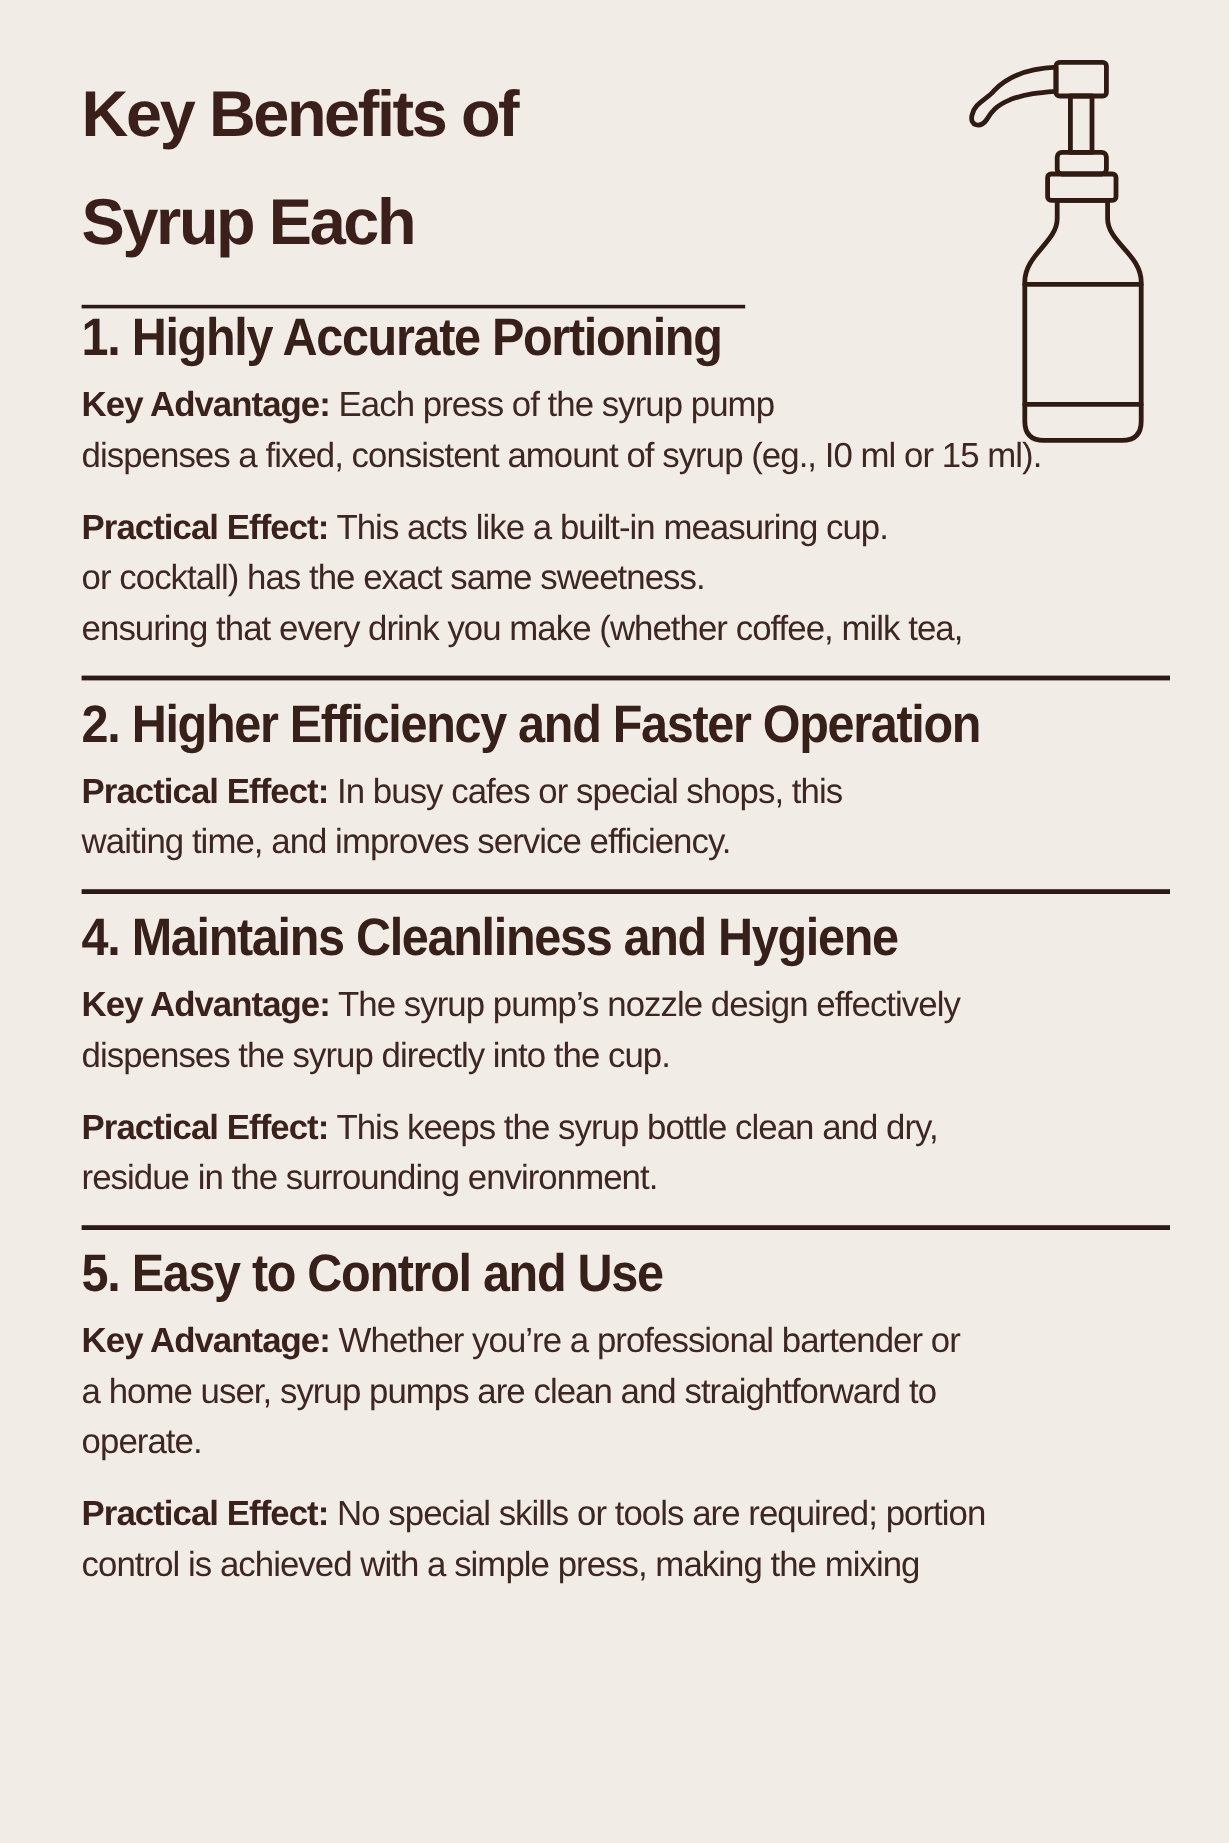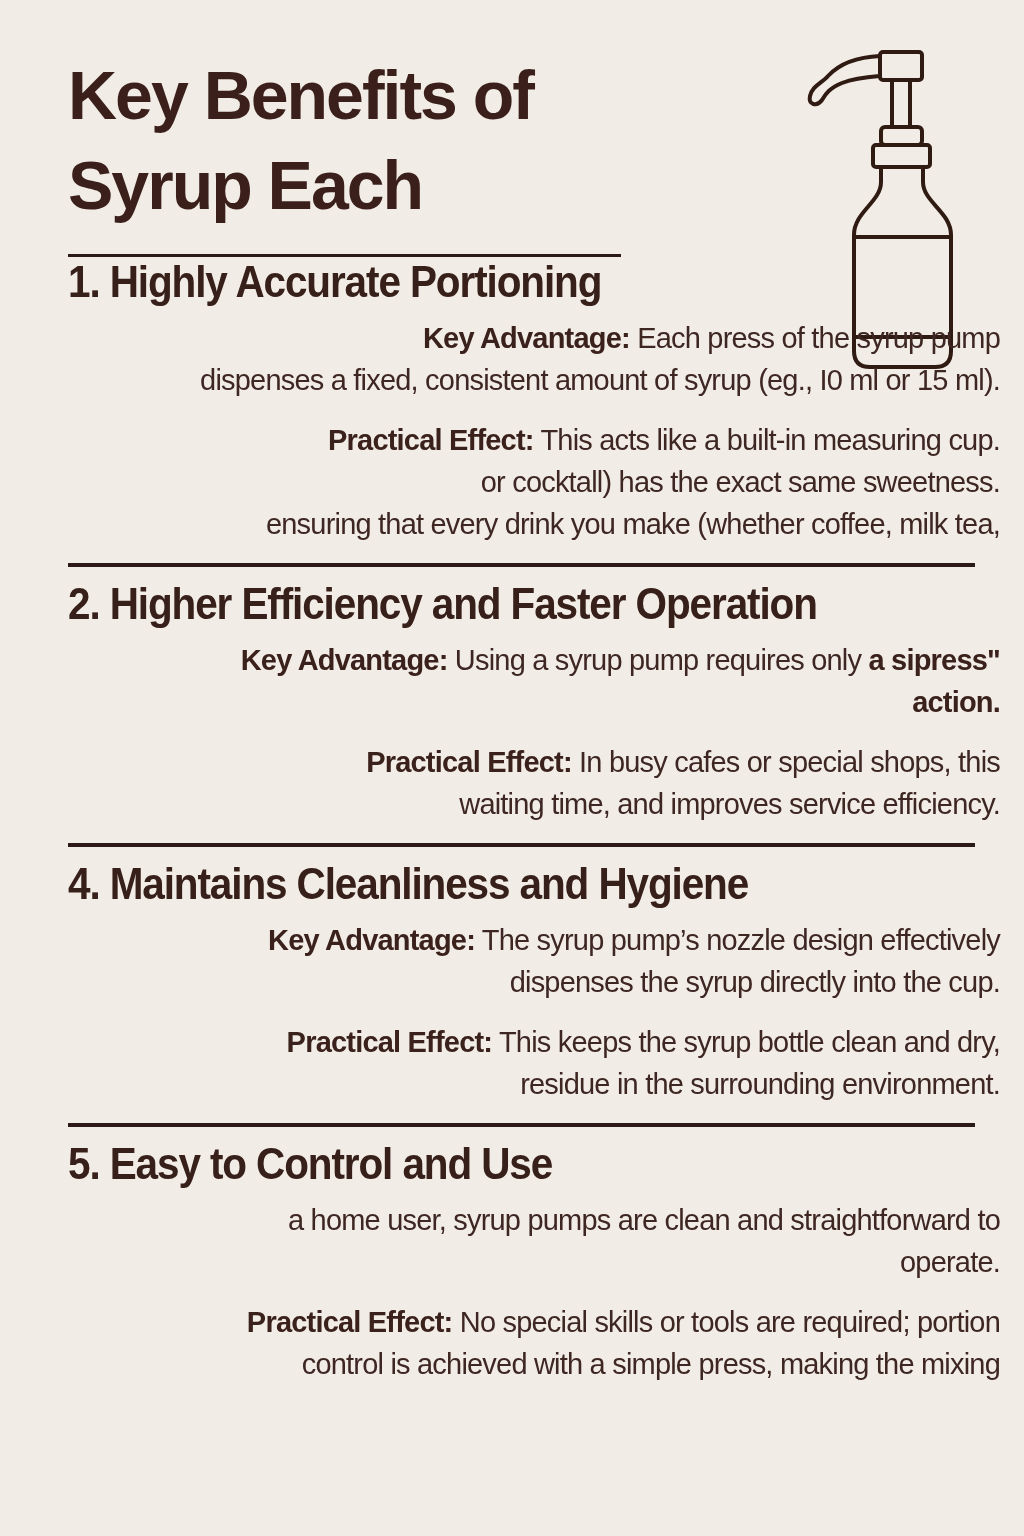--- a/index.html
+++ b/index.html
@@ -11,21 +11,21 @@
     font-family: "Liberation Sans", "DejaVu Sans", sans-serif;
     position: relative;
   }
   .content {
     padding: 50px 24px 0 68px;
     position: relative;
     z-index: 1;
   }
   h1 {
     margin: 0;
-    font-size: 68px;
+    font-size: 54px;
     line-height: 90px;
     font-weight: 700;
     letter-spacing: -2px;
     color: #3a1f1a;
   }
   h1 .tl { display: block; white-space: nowrap; }
   .title-rule {
     width: 553px;
     height: 3px;
     background: #2b1a16;
@@ -43,21 +43,20 @@
     transform: scaleX(0.92);
     transform-origin: left center;
     white-space: nowrap;
   }
   .para {
     margin: 0 0 18px 0;
     font-size: 29px;
     line-height: 42px;
     letter-spacing: -0.8px;
     color: #3e2723;
-    text-align: right;
   }
   .para .ln { display: block; white-space: nowrap; }
   .para b, .para .bold { font-weight: 700; color: #3a211c; }
   .rule {
     height: 4px;
     background: #2b1a16;
     margin: 12px 25px 12px 0;
   }
   .pump-illustration {
     position: absolute;
@@ -107,24 +106,20 @@
       <span class="ln">or cocktall) has the exact same sweetness.</span>
       <span class="ln">ensuring that every drink you make (whether coffee, milk tea,</span>
     </p>
   </section>
 
   <div class="rule"></div>
 
   <section>
     <h2>2. Higher Efficiency and Faster Operation</h2>
     <p class="para">
-      <span class="ln"><b>Key Advantage:</b> <span>Using a syrup pump requires only</span> <b>a sipress"</b></span>
-      <span class="ln bold">action.</span>
-    </p>
-    <p class="para">
       <span class="ln"><b>Practical Effect:</b> <span>In busy cafes or special shops, this</span></span>
       <span class="ln">waiting time, and improves service efficiency.</span>
     </p>
   </section>
 
   <div class="rule"></div>
 
   <section>
     <h2>4. Maintains Cleanliness and Hygiene</h2>
     <p class="para">
@@ -135,20 +130,21 @@
       <span class="ln"><b>Practical Effect:</b> <span>This keeps the syrup bottle clean and dry,</span></span>
       <span class="ln">residue in the surrounding environment.</span>
     </p>
   </section>
 
   <div class="rule"></div>
 
   <section>
     <h2>5. Easy to Control and Use</h2>
     <p class="para">
+      <span class="ln"><b>Key Advantage:</b> <span>Whether you’re a professional bartender or</span></span>
       <span class="ln">a home user, syrup pumps are clean and straightforward to</span>
       <span class="ln">operate.</span>
     </p>
     <p class="para">
       <span class="ln"><b>Practical Effect:</b> <span>No special skills or tools are required; portion</span></span>
       <span class="ln">control is achieved with a simple press, making the mixing</span>
     </p>
   </section>
 
 </div>

